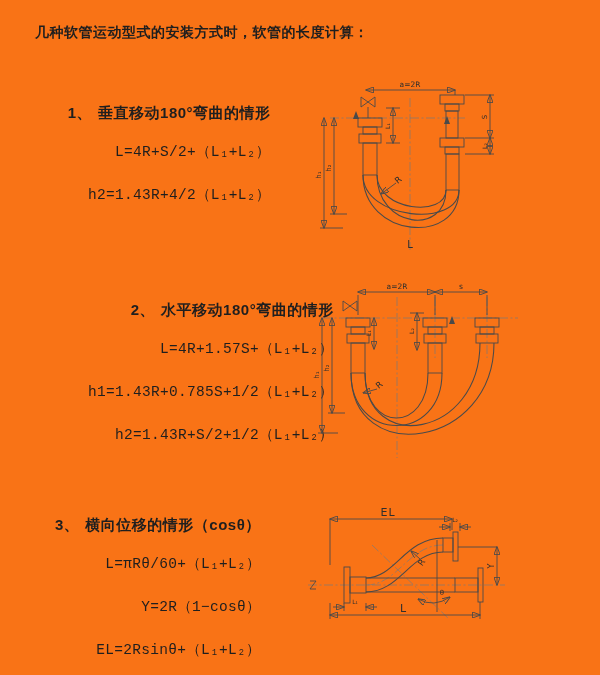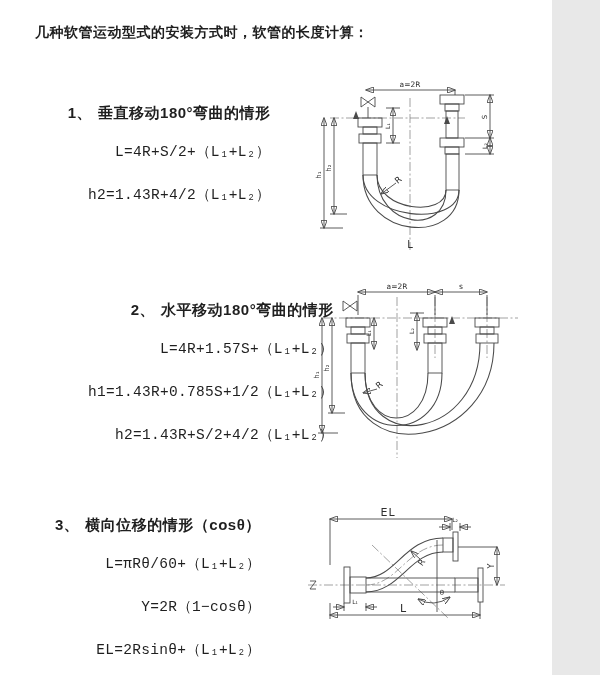--- a/index.html
+++ b/index.html
@@ -1,16 +1,16 @@
 <!DOCTYPE html>
 <html><head>
 <meta charset="utf-8">
 <style>
   html,body{margin:0;padding:0;background:#e8e8e8;}
-  .page{position:relative;width:552px;height:675px;background:#ffffff;overflow:hidden;
+  .page{position:relative;width:600px;height:675px;background:#f97316;overflow:hidden;
         font-family:"Liberation Sans","DejaVu Sans",sans-serif;color:#1f1f1f;}
   .doc-title{position:absolute;left:35px;top:24px;font-size:14px;font-weight:bold;letter-spacing:.5px;}
   .sec{position:absolute;left:55px;text-align:right;}
   .sec-h{font-size:15px;font-weight:bold;letter-spacing:.5px;margin-bottom:7px;white-space:nowrap;}
   .sec-h .num{margin-right:6px;}
   .formula{font-size:14.5px;letter-spacing:.3px;padding-left:33px;height:27px;line-height:27px;white-space:nowrap;
            font-family:Liberation Mono, monospace;margin-top:16px;}
   svg.diag{position:absolute;}
   svg.diag line, svg.diag path, svg.diag rect{stroke:#4a4a4a;stroke-width:.9;fill:none;}
   svg.diag .hose{stroke-width:1.05;}
@@ -32,21 +32,21 @@
     <div class="formula">L=4R+S/2+（L₁+L₂）</div>
     <div class="formula">h2=1.43R+4/2（L₁+L₂）</div>
   </div>
 
   <div class="sec" style="top:301px">
     <div class="sec-h">
       <span class="num">2、</span><span>水平移动180°弯曲的情形</span>
     </div>
     <div class="formula">L=4R+1.57S+（L₁+L₂）</div>
     <div class="formula">h1=1.43R+0.785S+1/2（L₁+L₂）</div>
-    <div class="formula">h2=1.43R+S/2+4/2（L₁+L₂）</div>
+    <div class="formula">h2=1.43R+S/2+1/2（L₁+L₂）</div>
   </div>
 
   <div class="sec" style="top:516px">
     <div class="sec-h">
       <span class="num">3、</span><span>横向位移的情形（cosθ）</span>
     </div>
     <div class="formula">L=πRθ/60+（L₁+L₂）</div>
     <div class="formula">Y=2R（1−cosθ）</div>
     <div class="formula">EL=2Rsinθ+（L₁+L₂）</div>
   </div>

